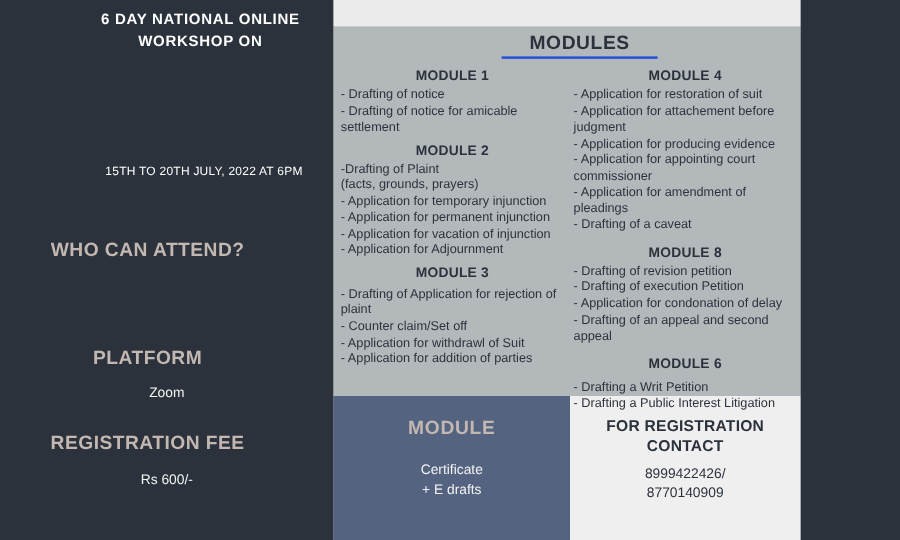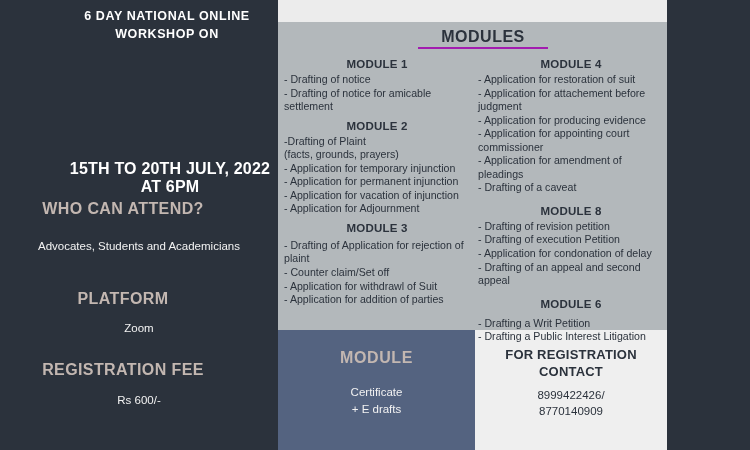--- a/index.html
+++ b/index.html
@@ -77,26 +77,26 @@
     width: 230px;
     color: #2B323C;
     font-size: 27px;
     font-weight: bold;
     line-height: 1.07;
     letter-spacing: -0.4px;
   }
 
   #event-date {
     position: absolute;
-    left: 62px; top: 160px;
+    left: 62px; top: 138px;
     width: 216px;
     text-align: center;
     color: #FFFFFF;
-    font-size: 16px;
-    font-weight: bold;
+    font-size: 10px;
+    font-weight: normal;
     letter-spacing: 0.2px;
   }
 
   .left-heading {
     position: absolute;
     width: 246px;
     text-align: center;
     color: #C3B7B1;
     font-size: 16px;
     font-weight: bold;
@@ -120,21 +120,21 @@
   
   #modules-title {
     position: absolute;
     left: 418px; top: 28px;
     width: 130px;
     text-align: center;
     color: #2B323C;
     font-size: 16px;
     font-weight: bold;
     letter-spacing: 0.5px;
-    border-bottom: 2px solid #a21caf;
+    border-bottom: 2px solid #1d4ed8;
     padding-bottom: 1px;
   }
 
   .module-col { position: absolute; }
   #col-left  { left: 284px; top: 58px; width: 186px; }
   #col-right { left: 478px; top: 58px; width: 186px; }
 
   .module-block { margin-bottom: 7px; }
   .module-heading {
     text-align: center;
@@ -213,21 +213,20 @@
   <div class="panel" id="modules-panel"></div>
   <div class="panel" id="perks-panel"></div>
   <div class="panel" id="contact-panel"></div>
 
   <div id="workshop-kicker">6 DAY NATIONAL ONLINE WORKSHOP ON</div>
 
 
   <div id="event-date">15TH TO 20TH JULY, 2022 AT 6PM</div>
 
   <div class="left-heading" id="who-heading">WHO CAN ATTEND?</div>
-  <div class="left-body" id="who-body">Advocates, Students and Academicians</div>
 
   <div class="left-heading" id="platform-heading">PLATFORM</div>
   <div class="left-body" id="platform-body">Zoom</div>
 
   <div class="left-heading" id="fee-heading">REGISTRATION FEE</div>
   <div class="left-body" id="fee-body">Rs 600/-</div>
 
   <div id="modules-title">MODULES</div>
 
   <div class="module-col" id="col-left">

